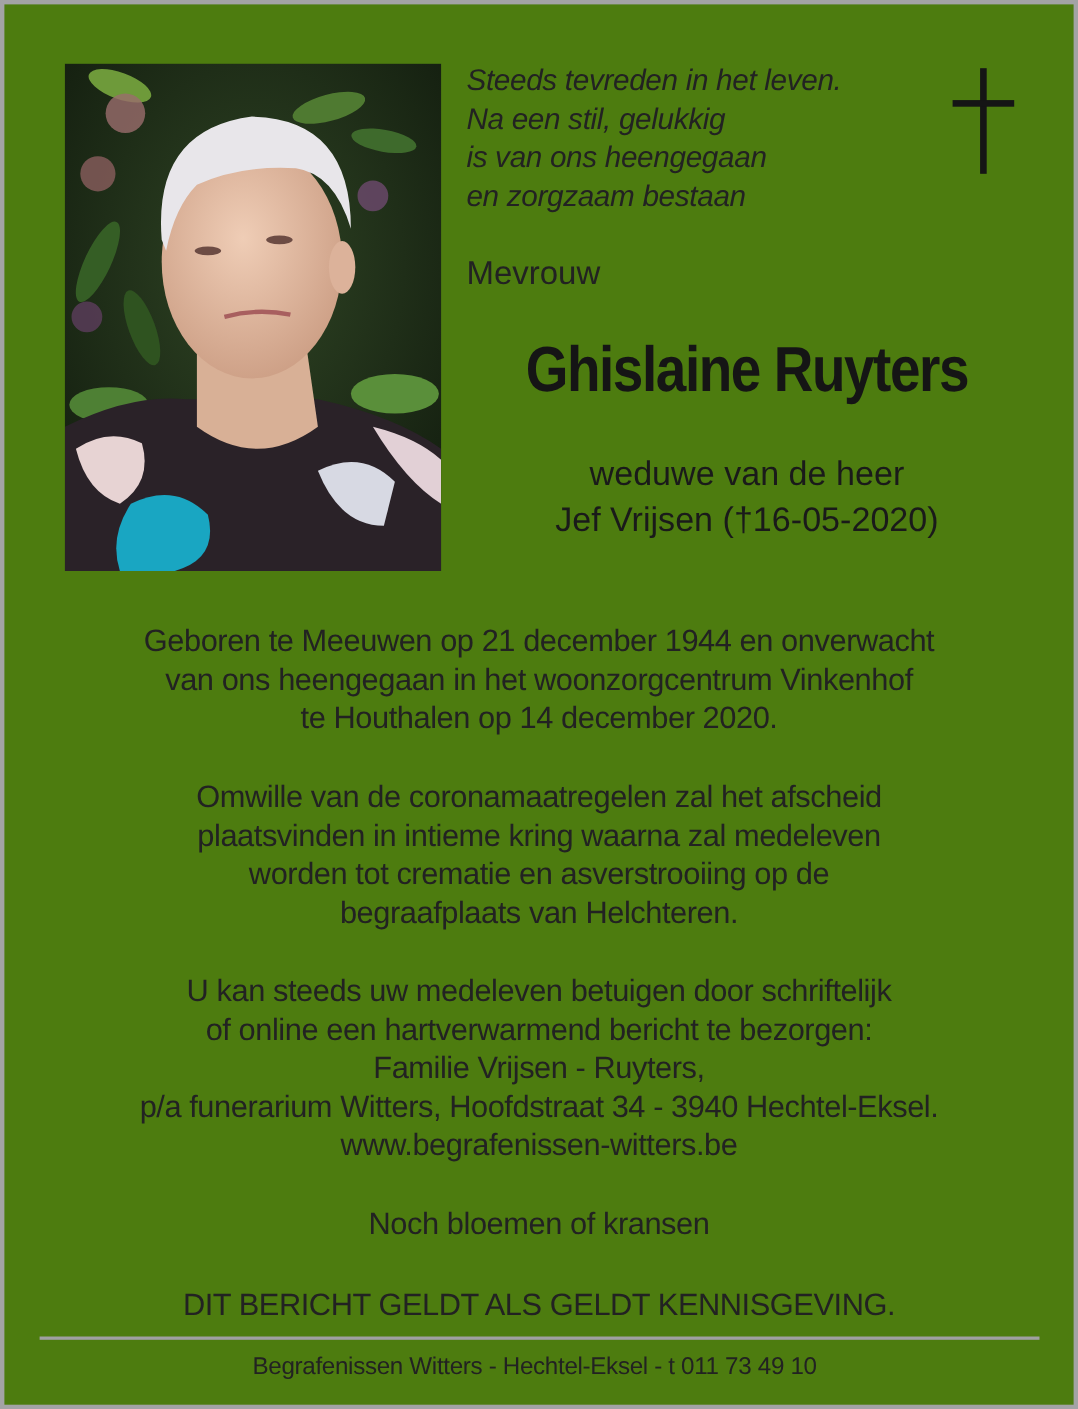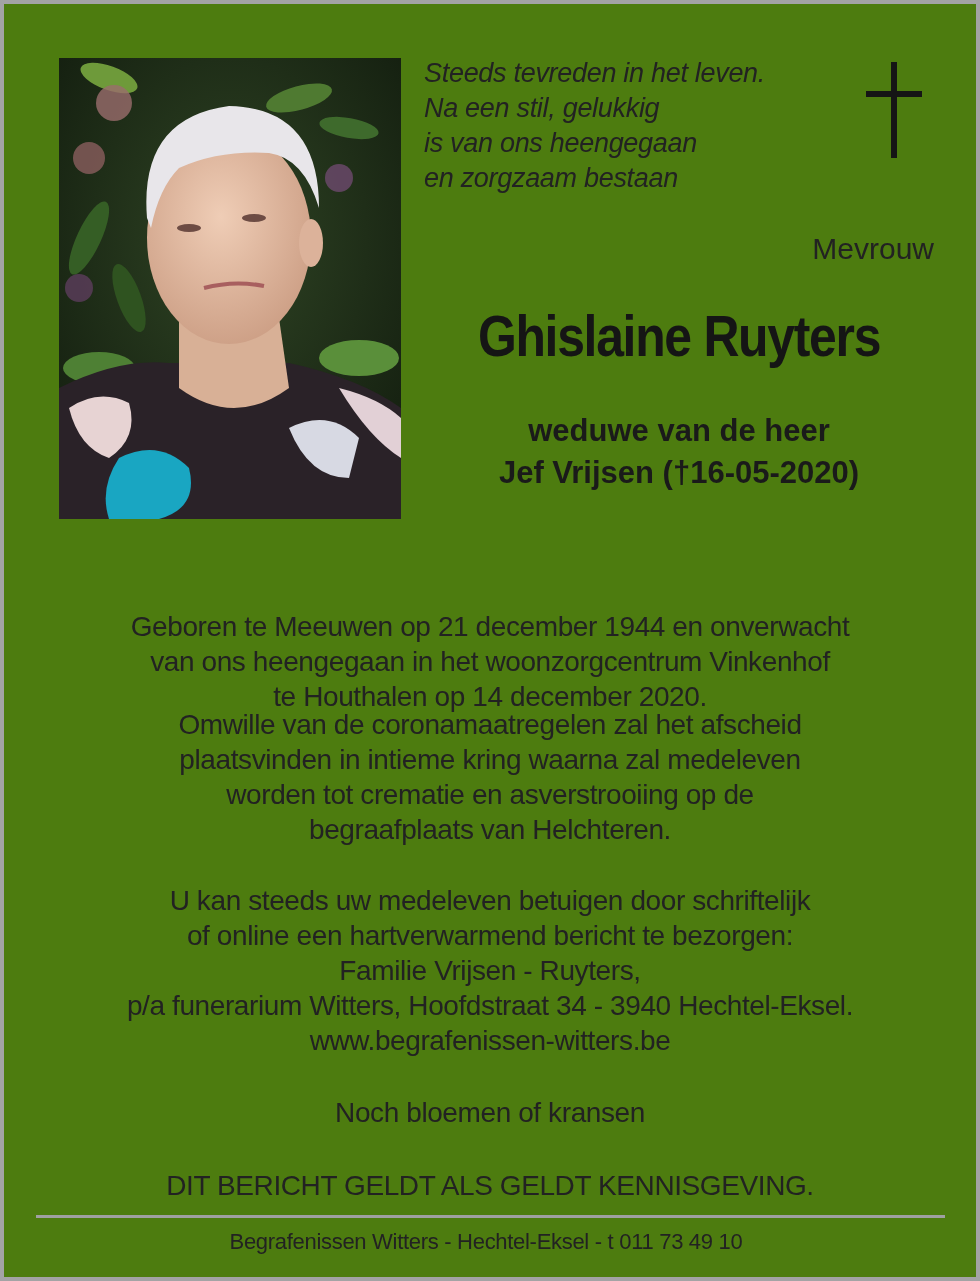--- a/index.html
+++ b/index.html
@@ -8,29 +8,29 @@
   .card { position:absolute; left:4px; top:4px; width:972px; height:1273px; background:#4d7c0f; }
   .photo { position:absolute; left:55px; top:54px; width:342px; height:461px; overflow:hidden;
            background:#1d2a18; }
   .photo svg { display:block; }
   .poem { position:absolute; left:420px; top:52px; width:440px; font-style:italic; font-size:27px;
           line-height:35px; color:#222; letter-spacing:-0.3px; }
   .poem div { white-space:nowrap; }
   .cross { position:absolute; left:862px; top:58px; width:56px; height:96px; }
   .cross .v { position:absolute; left:25px; top:0; width:6px; height:96px; background:#151515; }
   .cross .h { position:absolute; left:0; top:29px; width:56px; height:6px; background:#151515; }
-  .title { position:absolute; left:420px; top:228px; width:510px; text-align:right; font-size:30px; color:#222; }
+  .title { position:absolute; left:420px; top:228px; width:510px; text-align:left; font-size:30px; color:#222; }
   .name { position:absolute; left:420px; top:298px; width:510px; text-align:center; font-size:58px;
           font-weight:bold; letter-spacing:-1.5px; transform:scaleX(0.86); transform-origin:center; color:#151515; }
   .spouse { position:absolute; left:420px; top:406px; width:510px; text-align:center; font-size:31px;
-            font-weight:bold; line-height:42px; color:#1a1a1a; }
+            font-weight:normal; line-height:42px; color:#1a1a1a; }
   .para { position:absolute; left:0; width:972px; text-align:center; font-size:28px; line-height:35px;
           color:#222; letter-spacing:-0.4px; }
   .para div { white-space:nowrap; }
-  .p1 { top:561px;margin-top:44px; }
+  .p1 { top:561px; }
   .p2 { top:703px; }
   .p3 { top:879px; }
   .p4 { top:1091px; }
   .p5 { top:1164px; }
   .rule { position:absolute; left:32px; top:1211px; width:909px; height:3px; background:#a0a0a2; }
   .footer { position:absolute; left:0; top:1225px; width:964px; text-align:center; font-size:22px;
             color:#222; letter-spacing:-0.3px; }
 </style>
 </head>
 <body>

